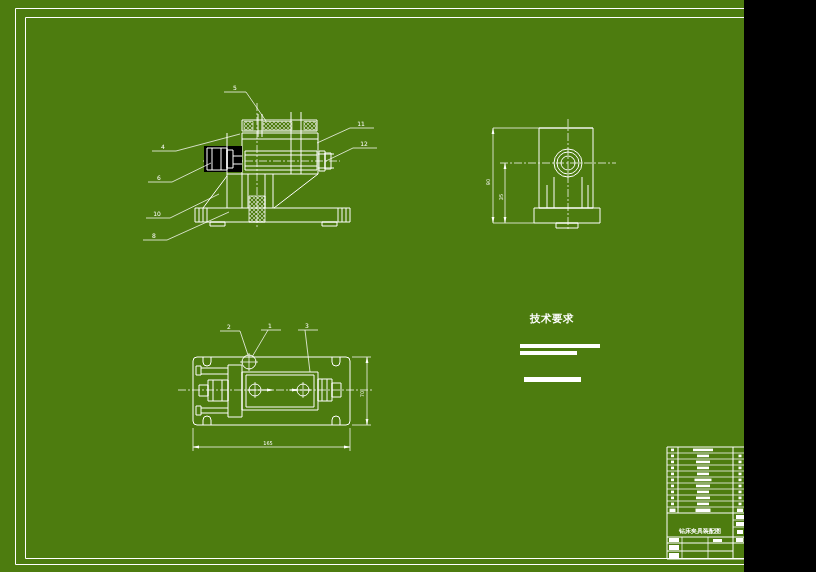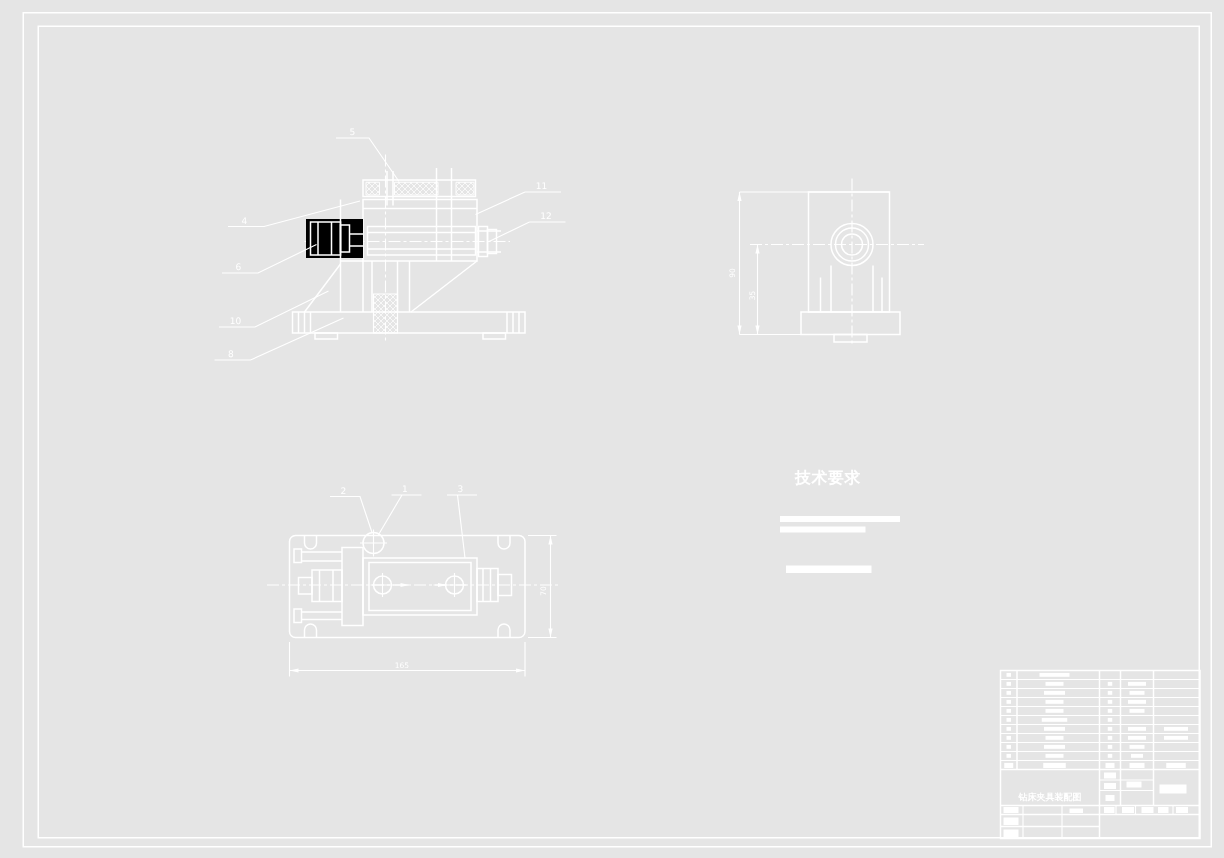--- a/index.html
+++ b/index.html
@@ -1,16 +1,16 @@
 <!DOCTYPE html>
 <html><head>
 <meta charset="utf-8">
 <style>
   html,body{margin:0;padding:0;background:#000;}
-  #stage{position:relative;width:816px;height:572px;background:#e5e5e5;overflow:hidden;
+  #stage{position:relative;width:744px;height:572px;background:#4d7c0f;overflow:hidden;
          font-family:"DejaVu Sans",sans-serif;}
   svg{position:absolute;left:0;top:0;}
   svg *{vector-effect:non-scaling-stroke;}
   .ln{stroke:#fff;stroke-width:1;fill:none;}
   .thin{stroke:#fff;stroke-width:0.75;fill:none;}
   .cl{stroke:#fff;stroke-width:0.75;fill:none;stroke-dasharray:8 2 2 2;}
   .wfill{fill:#fff;stroke:none;}
   .mask{fill:#000;stroke:none;}
   text{fill:#fff;}
 </style>

